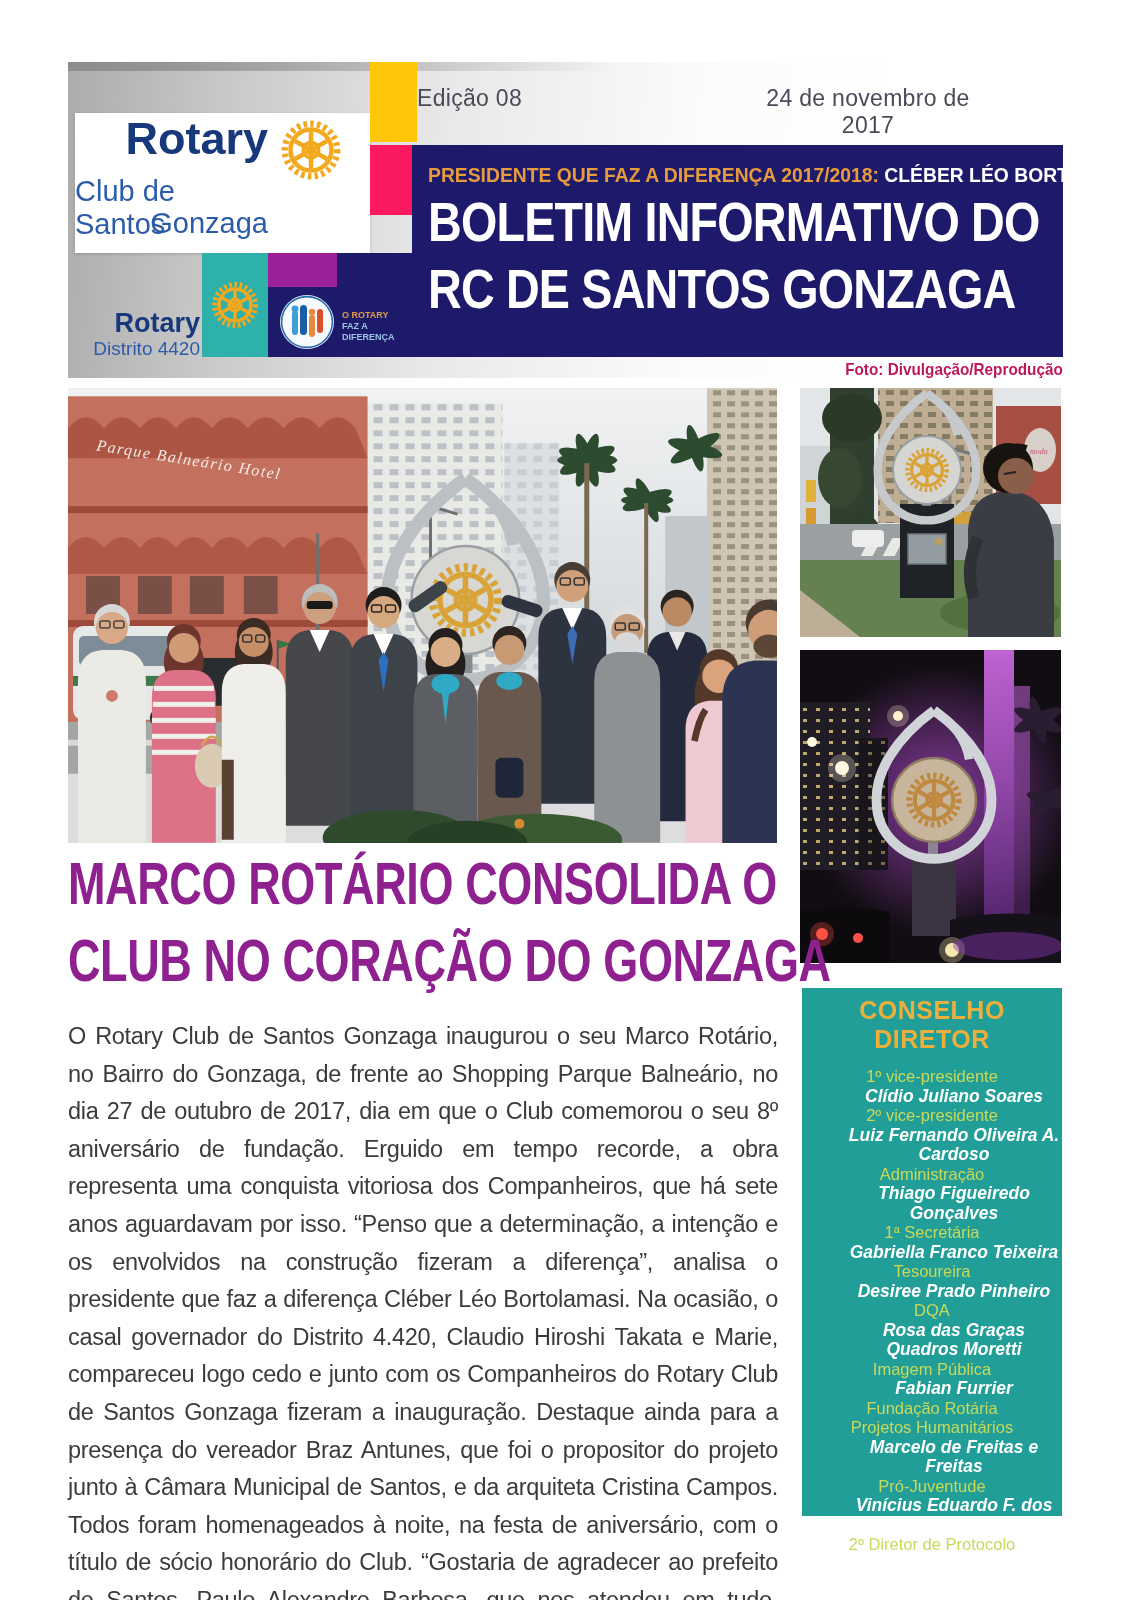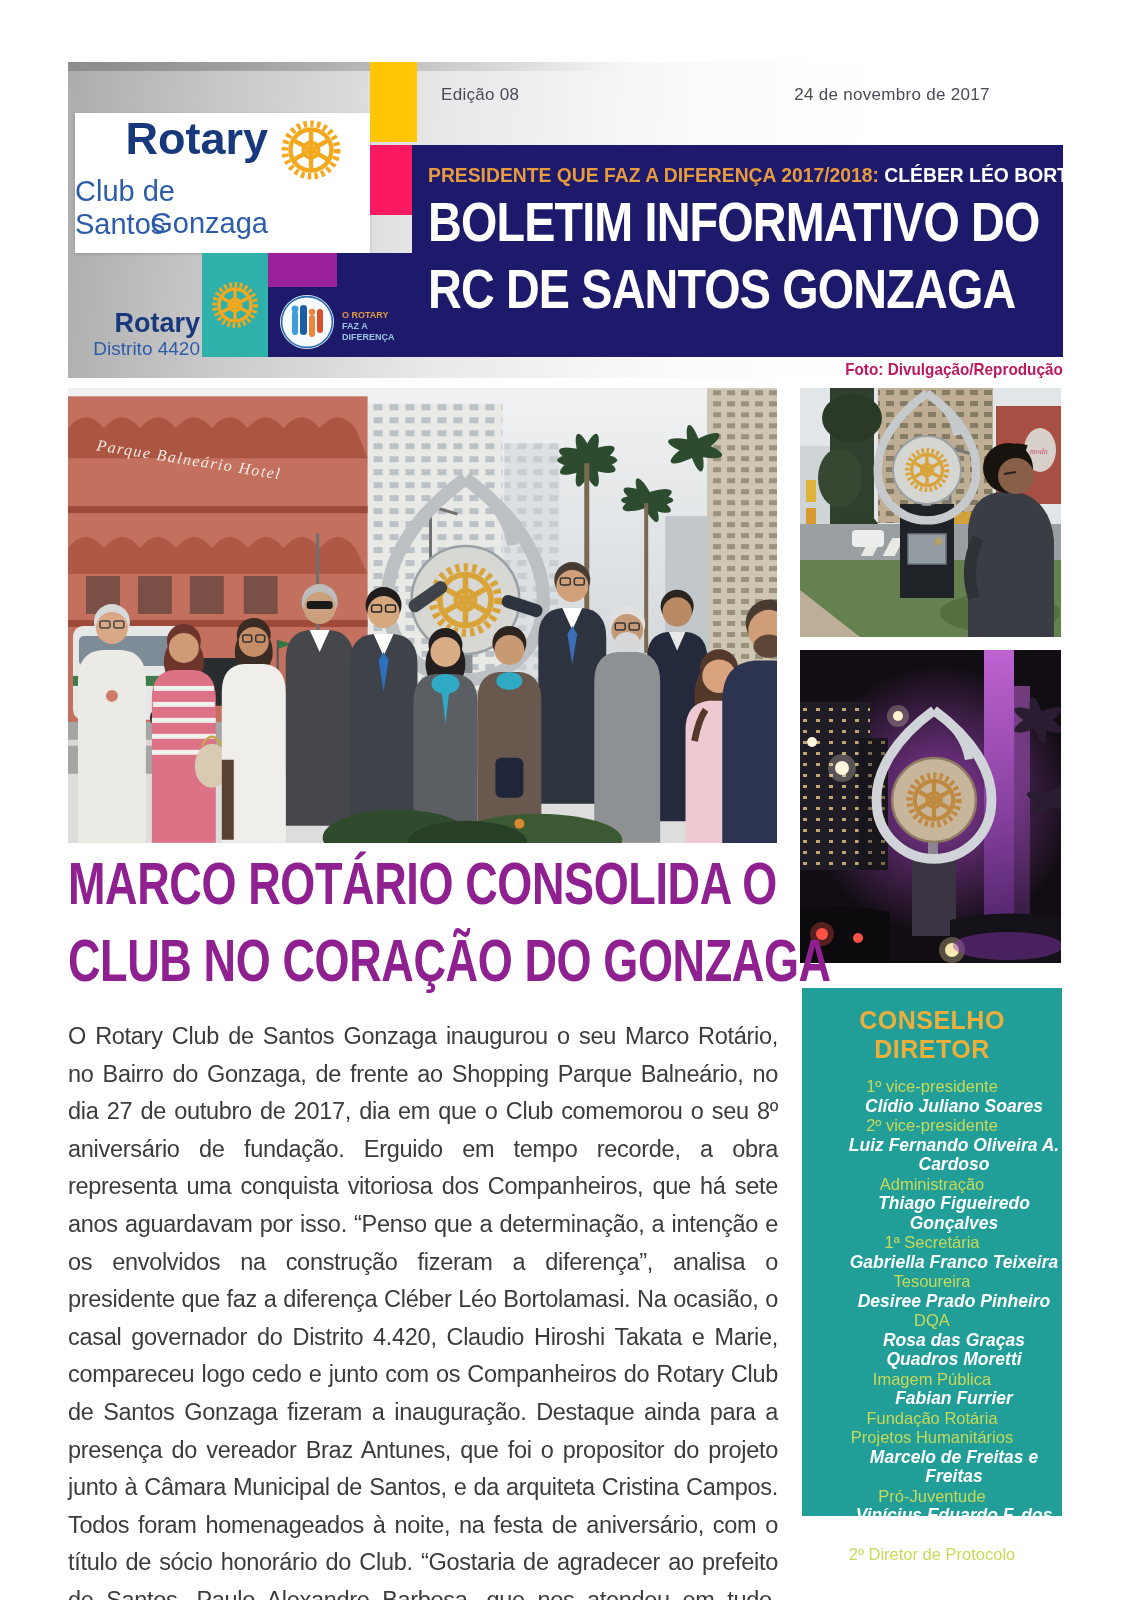--- a/index.html
+++ b/index.html
@@ -4,21 +4,21 @@
 <style>
   html,body{margin:0;padding:0;background:#ffffff;}
   #page{position:relative;width:1131px;height:1600px;background:#ffffff;overflow:hidden;
         font-family:"Liberation Sans",sans-serif;}
 
   
   #header-block{position:absolute;left:68px;top:62px;width:995px;height:316px;
     background:linear-gradient(95deg,#acacac 0%,#c9c9c9 16%,#e9e9e9 38%,#fbfbfb 62%,#ffffff 80%);}
   #header-topshade{position:absolute;left:0;top:0;width:100%;height:9px;
     background:linear-gradient(90deg,#8d8d8d,rgba(200,200,200,0) 55%);}
-  .meta-line{position:absolute;top:23px;font-size:17px;color:#4a4a58;letter-spacing:.3px;padding-left:24px;}
+  .meta-line{position:absolute;top:23px;font-size:23px;color:#4a4a58;letter-spacing:.3px;}
   #edition{left:349px;}
   #issue-date{left:670px;width:260px;text-align:center;}
 
   #logo-box{position:absolute;left:7px;top:51px;width:295px;height:140px;background:#ffffff;
     box-shadow:0 1px 3px rgba(0,0,0,.18);}
   .logo-brand{position:absolute;right:102px;top:0px;font-size:45px;font-weight:bold;color:#17387b;}
   .logo-club1{position:absolute;right:102px;top:62px;font-size:29px;color:#2c5ca9;}
   .logo-club2{position:absolute;right:102px;top:94px;font-size:29px;color:#2c5ca9;}
   #logo-gear{position:absolute;left:204px;top:5px;width:64px;height:64px;color:#f3a81e;}
 
@@ -61,21 +61,21 @@
 
   
   #headline{position:absolute;left:68px;top:845px;color:#8e2090;font-weight:600;
     font-size:60px;line-height:77px;letter-spacing:-.5px;}
   #headline .cond{transform:scaleX(.75);}
   #body-text{position:absolute;left:68px;top:1018px;width:710px;font-size:23.5px;line-height:37.6px;
     color:#3b3b3b;text-align:justify;letter-spacing:-.3px;}
 
   
   #board{position:absolute;left:802px;top:988px;width:260px;height:528px;background:#209e97;}
-  #board-title{margin-top:18px;text-align:center;font-size:25px;font-weight:bold;color:#ecaf3c;
+  #board-title{margin-top:8px;text-align:center;font-size:25px;font-weight:bold;color:#ecaf3c;
     letter-spacing:.5px;}
   #board-list{margin-top:13px;text-align:center;}
   .b-role{font-size:16.5px;color:#c9d95a;line-height:19.5px;}
   .b-name{font-size:17.5px;color:#ffffff;font-weight:bold;font-style:italic;line-height:19.5px;padding-left:44px;}
 
   #shared-defs{position:absolute;width:0;height:0;overflow:hidden;}
 </style>
 </head>
 <body>
 

